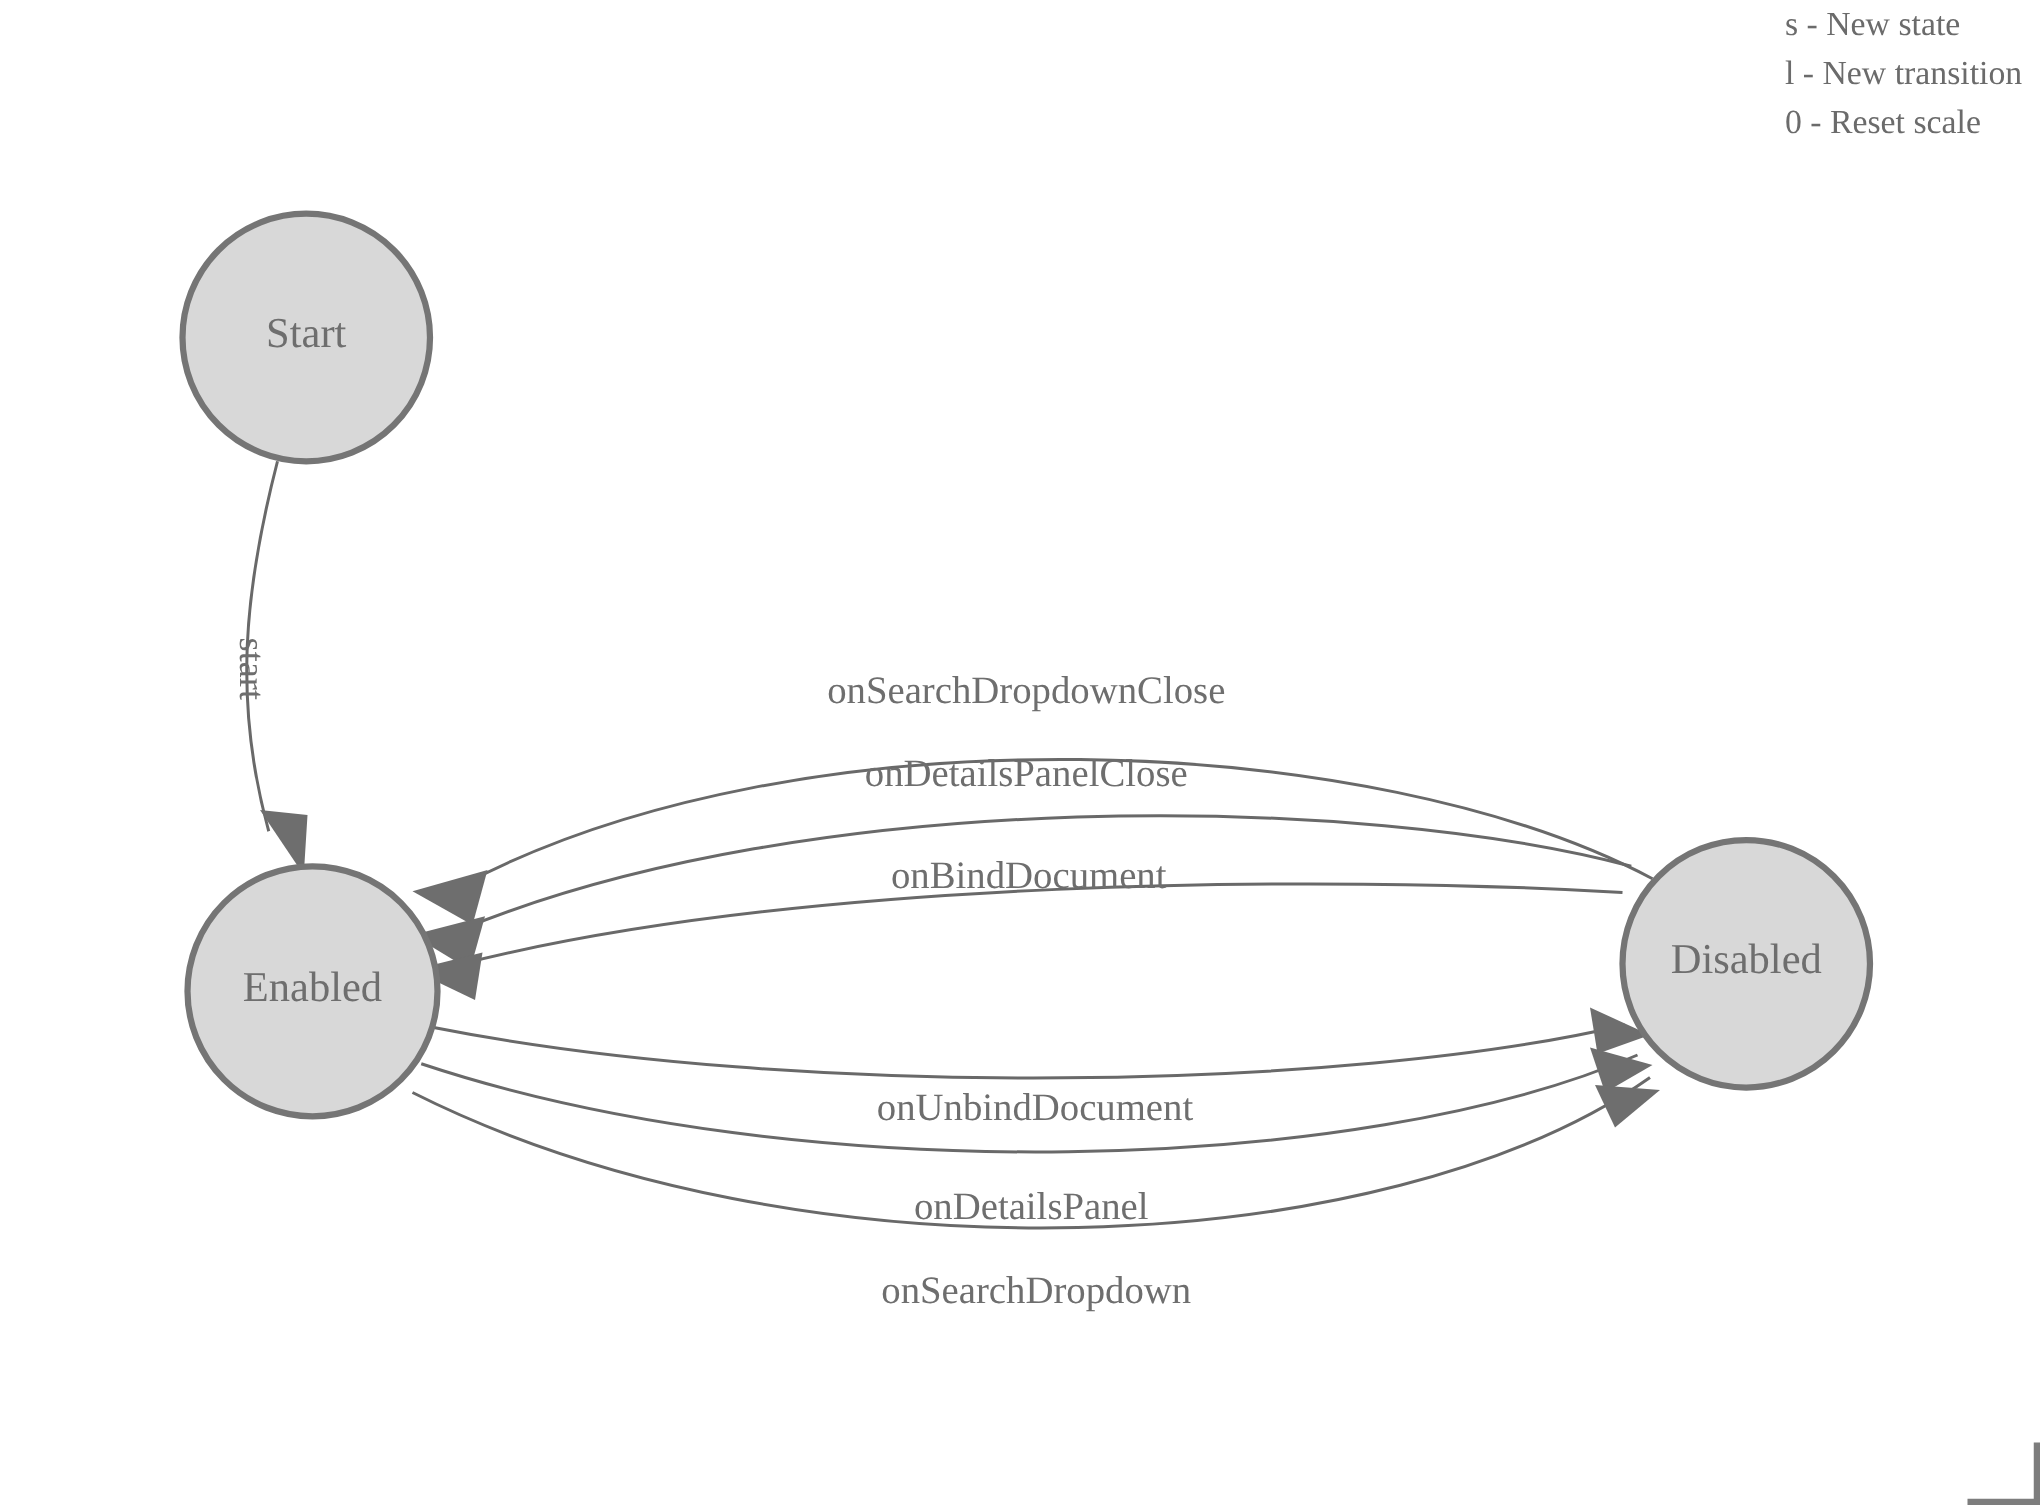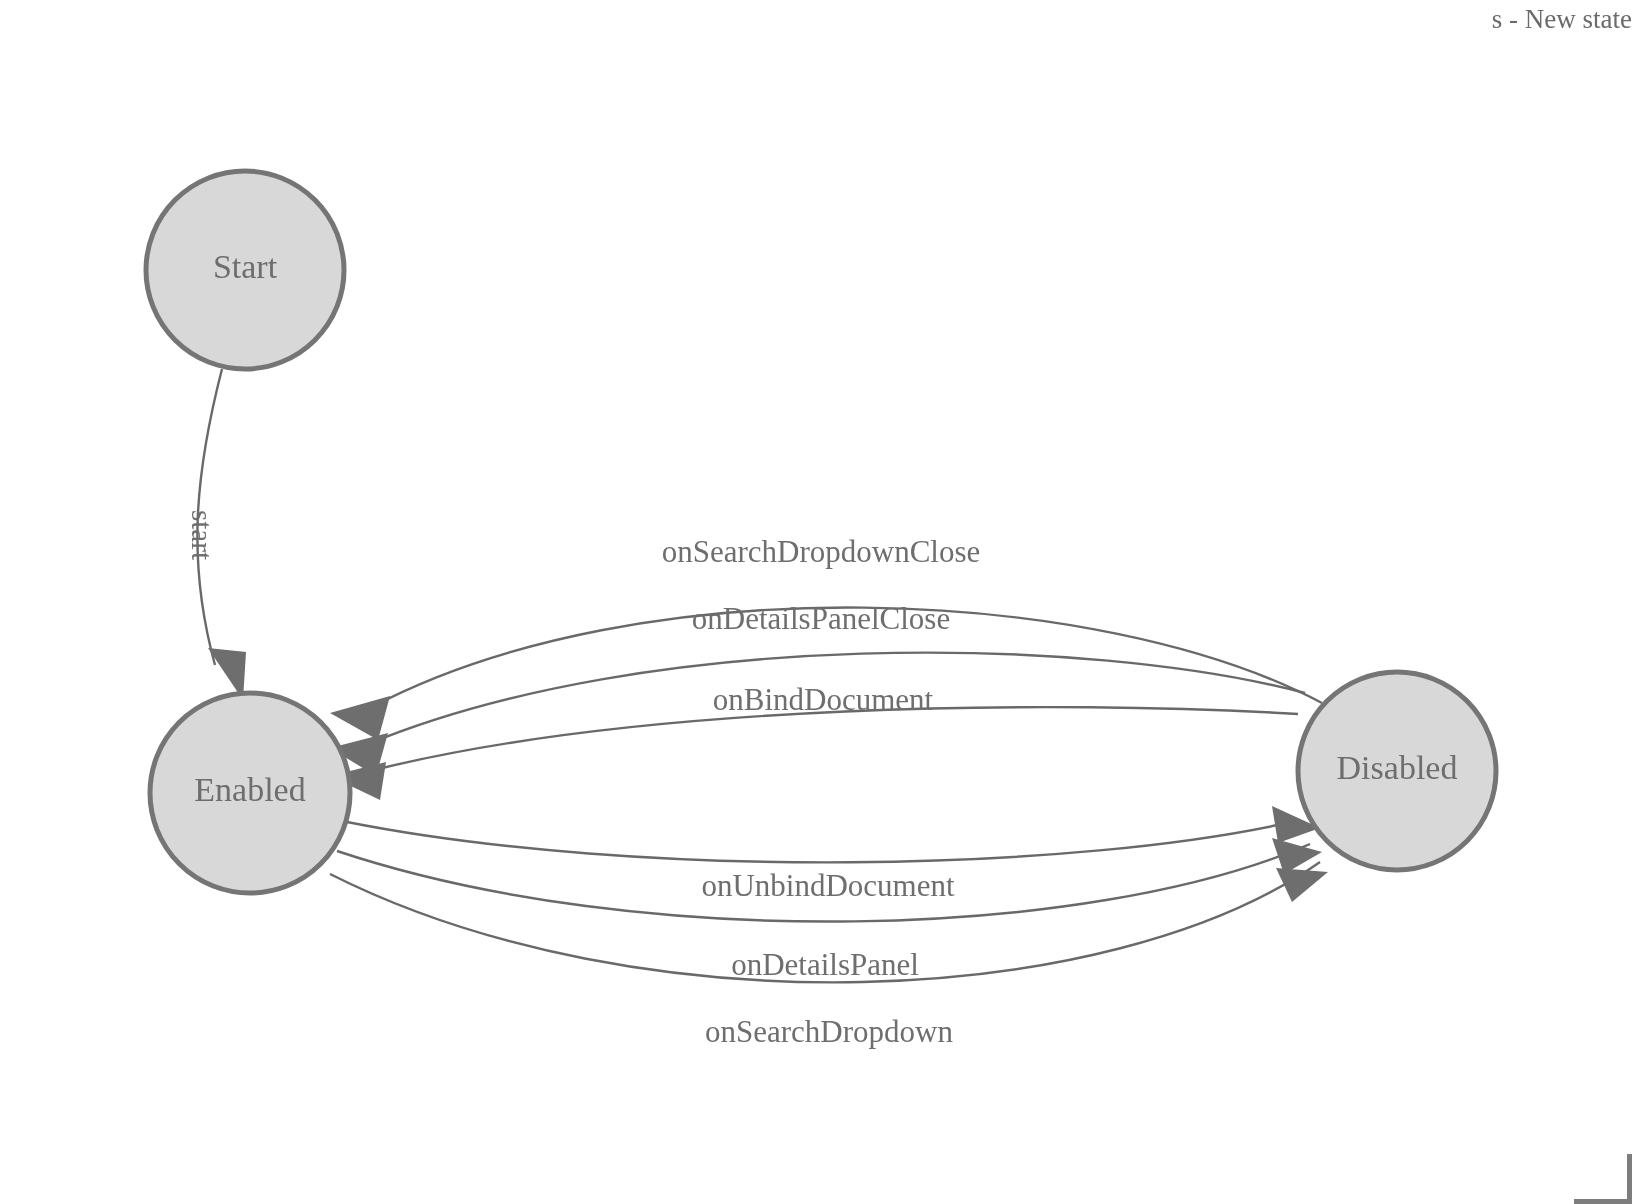--- a/index.html
+++ b/index.html
@@ -31,21 +31,20 @@
     top: 0px;
     left: 1428px;
     width: 204px;
     overflow: hidden;
     pointer-events: none;
     font-family: "Liberation Serif", "DejaVu Serif", serif;
     font-size: 27px;
     line-height: 39px;
     color: #6b6b6b;
     white-space: nowrap;
-    text-align: right;
   }
   #help-overlay .help-line {
     white-space: nowrap;
   }
 
   
   #corner-bracket {
     position: absolute;
     right: 0px;
     bottom: 0px;
@@ -164,18 +163,20 @@
 
   <g>
     <circle class="node-circle" cx="1397" cy="771" r="99"></circle>
     <text class="node-label" x="1397" y="771">Disabled</text>
   </g>
 
 </svg>
 
 <div id="help-overlay">
   <div class="help-line">s - New state</div>
+  <div class="help-line">l - New transition</div>
+  <div class="help-line">0 - Reset scale</div>
 </div>
 
 <div id="corner-bracket">
   <div class="vbar"></div>
   <div class="hbar"></div>
 </div>
 
 </body></html>

